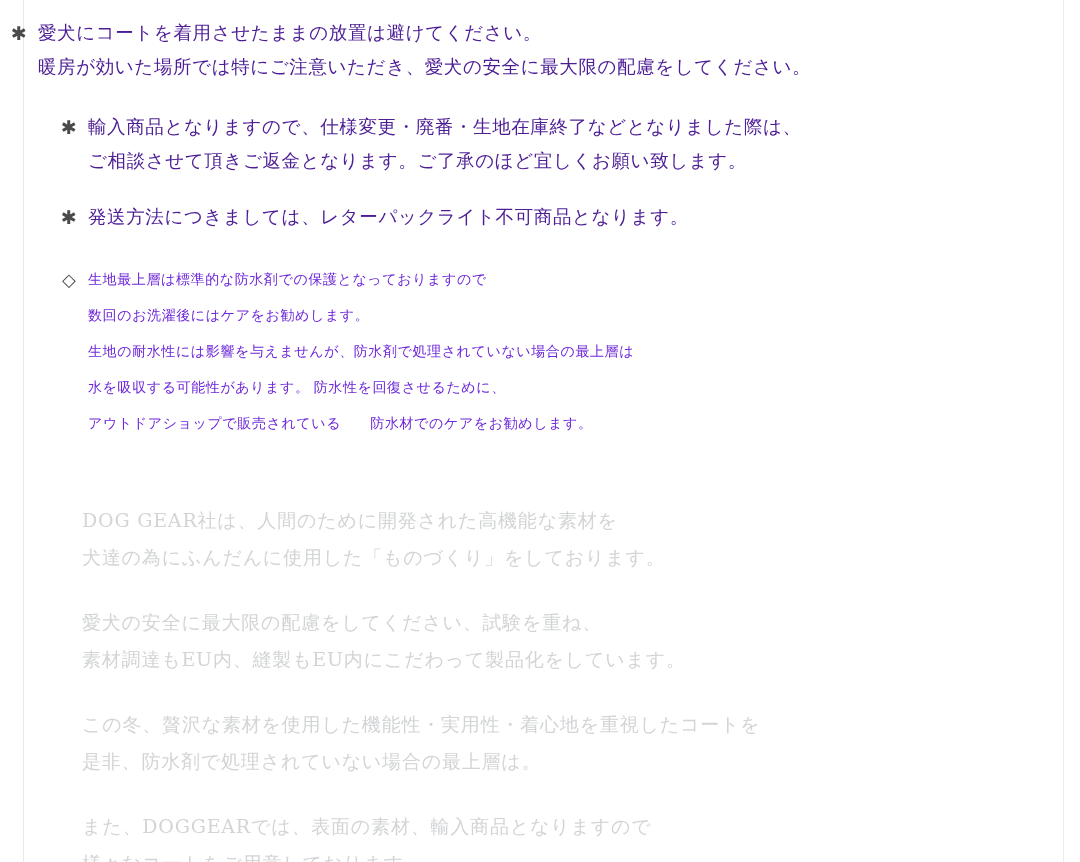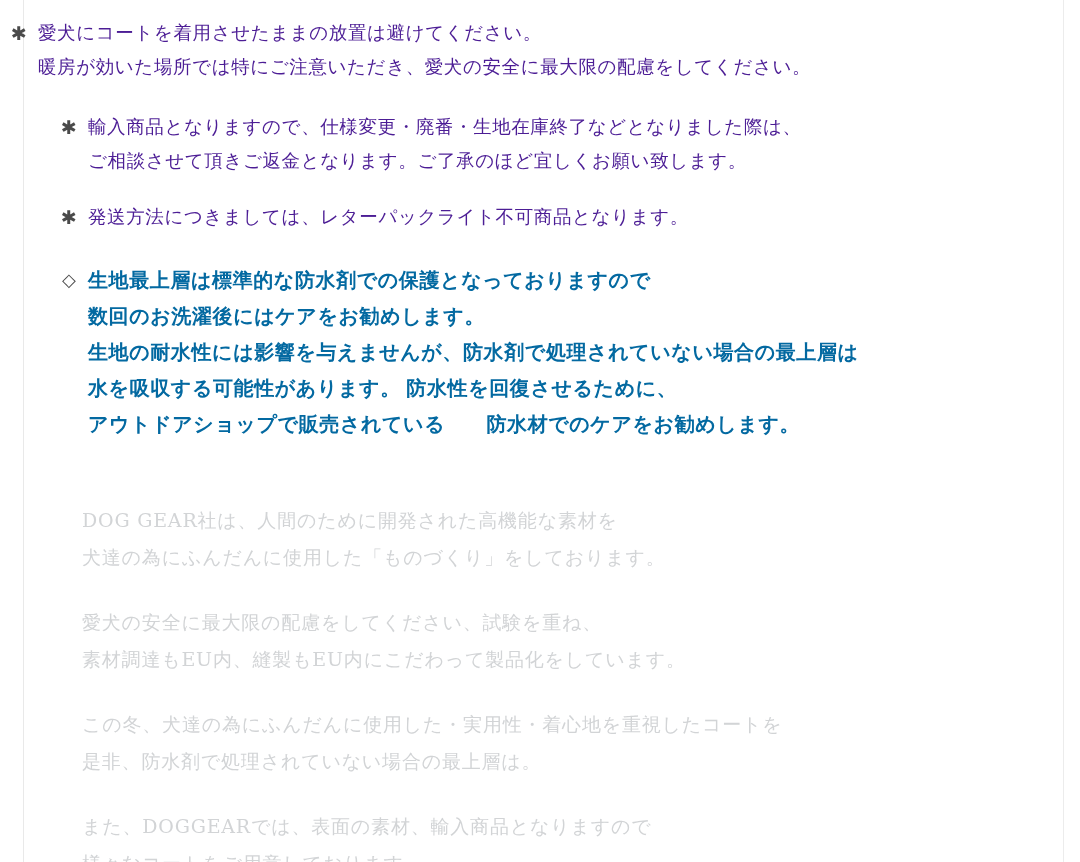--- a/index.html
+++ b/index.html
@@ -96,25 +96,24 @@
     width: 38px;
     min-width: 38px;
     margin-left: 50px;
     text-align: center;
     color: #4a4a4a;
     font-size: 18px;
     line-height: 36px;
     font-family: "DejaVu Sans", sans-serif;
   }
   .diamond-lines {
-    color: #0369a1;
-    font-size: 20px;
+    color: #6d28d9;
+    font-size: 14px;
     line-height: 36px;
     letter-spacing: 0.6px;
-    font-weight: bold;
   }
   .diamond-lines div { white-space: nowrap; }
 
   
   .brand-block {
     margin-top: 60px;
     padding-left: 82px;
     color: #d2d4d6;
     font-size: 19px;
     line-height: 37px;
@@ -180,21 +179,21 @@
         <div>DOG GEAR社は、人間のために開発された高機能な素材を</div>
         <div>犬達の為にふんだんに使用した「ものづくり」をしております。</div>
       </div>
 
       <div class="brand-para">
         <div>愛犬の安全に最大限の配慮をしてください、試験を重ね、</div>
         <div>素材調達もEU内、縫製もEU内にこだわって製品化をしています。</div>
       </div>
 
       <div class="brand-para">
-        <div>この冬、犬達の為にふんだんに使用した・実用性・着心地を重視したコートを</div>
+        <div>この冬、贅沢な素材を使用した機能性・実用性・着心地を重視したコートを</div>
         <div>是非、防水剤で処理されていない場合の最上層は。</div>
       </div>
 
       <div class="brand-para last">
         <div>また、DOGGEARでは、表面の素材、輸入商品となりますので</div>
         <div>様々なコートをご用意しております。</div>
 
       </div>
 
     </div>

